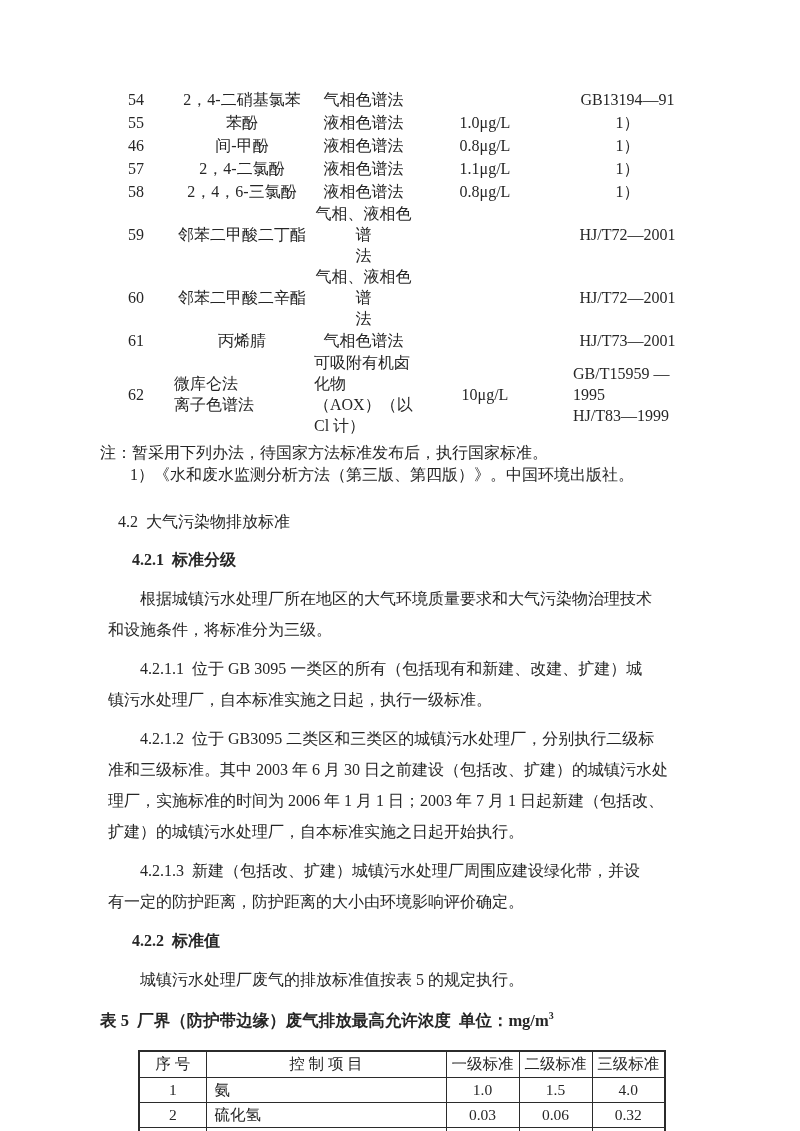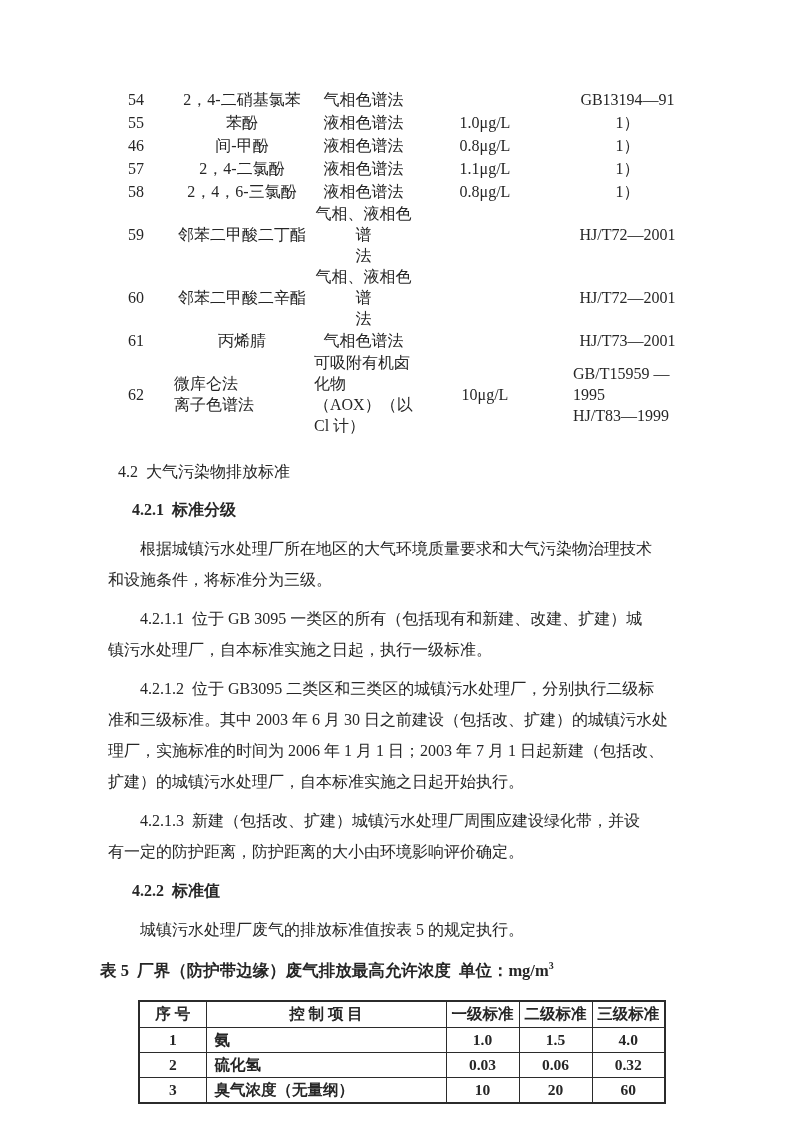--- a/index.html
+++ b/index.html
@@ -85,21 +85,21 @@
     table-layout: fixed;
   }
   .t5 col.c-no   { width: 67px; }
   .t5 col.c-item { width: 240px; }
   .t5 col.c-l    { width: 73px; }
   .t5 {
     border: 2px solid #2b2b2b;
   }
   .t5 th, .t5 td {
     border: 1.5px solid #2b2b2b;
-    font-weight: bold;
+    font-weight: normal;
     font-size: 15.5px;
     text-align: center;
     padding: 0;
     height: 24px;
     line-height: 24px;
     white-space: pre-wrap;
     overflow: hidden;
   }
   .t5 th { height: 25px; }
   .t5 td.item, .t5 th.item-h { }
@@ -185,20 +185,24 @@
       <div class="mt-cell c2">可吸附有机卤化物
 （AOX）（以 Cl 计）</div>
       <div class="mt-cell c4">10μg/L</div>
       <div class="mt-cell c5">GB/T15959 —
 1995
 HJ/T83—1999</div>
     </div>
 
   </div>
 
+  <div class="notes">
+    <div class="note-line1">注：暂采用下列办法，待国家方法标准发布后，执行国家标准。</div>
+    <div class="note-line2">1）《水和废水监测分析方法（第三版、第四版）》。中国环境出版社。</div>
+  </div>
 
   <div class="h42">4.2  大气污染物排放标准</div>
 
   <div class="h-sub">4.2.1  标准分级</div>
 
   <p class="para">根据城镇污水处理厂所在地区的大气环境质量要求和大气污染物治理技术
 和设施条件，将标准分为三级。</p>
 
   <p class="para">4.2.1.1  位于 GB 3095 一类区的所有（包括现有和新建、改建、扩建）城
 镇污水处理厂，自本标准实施之日起，执行一级标准。</p>

